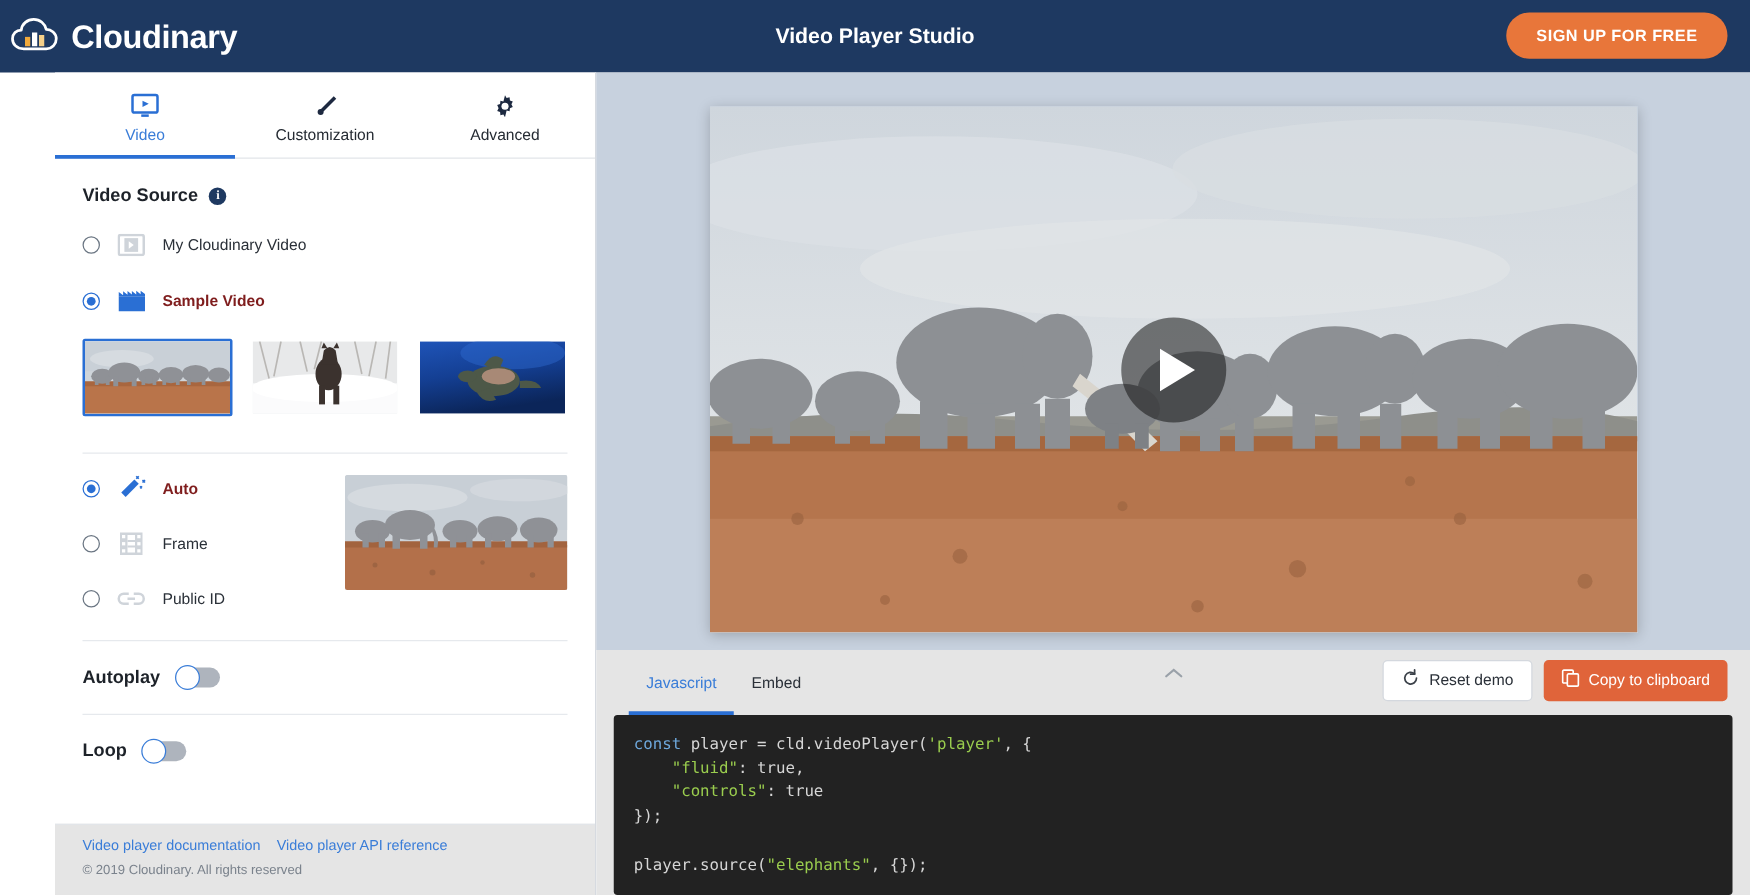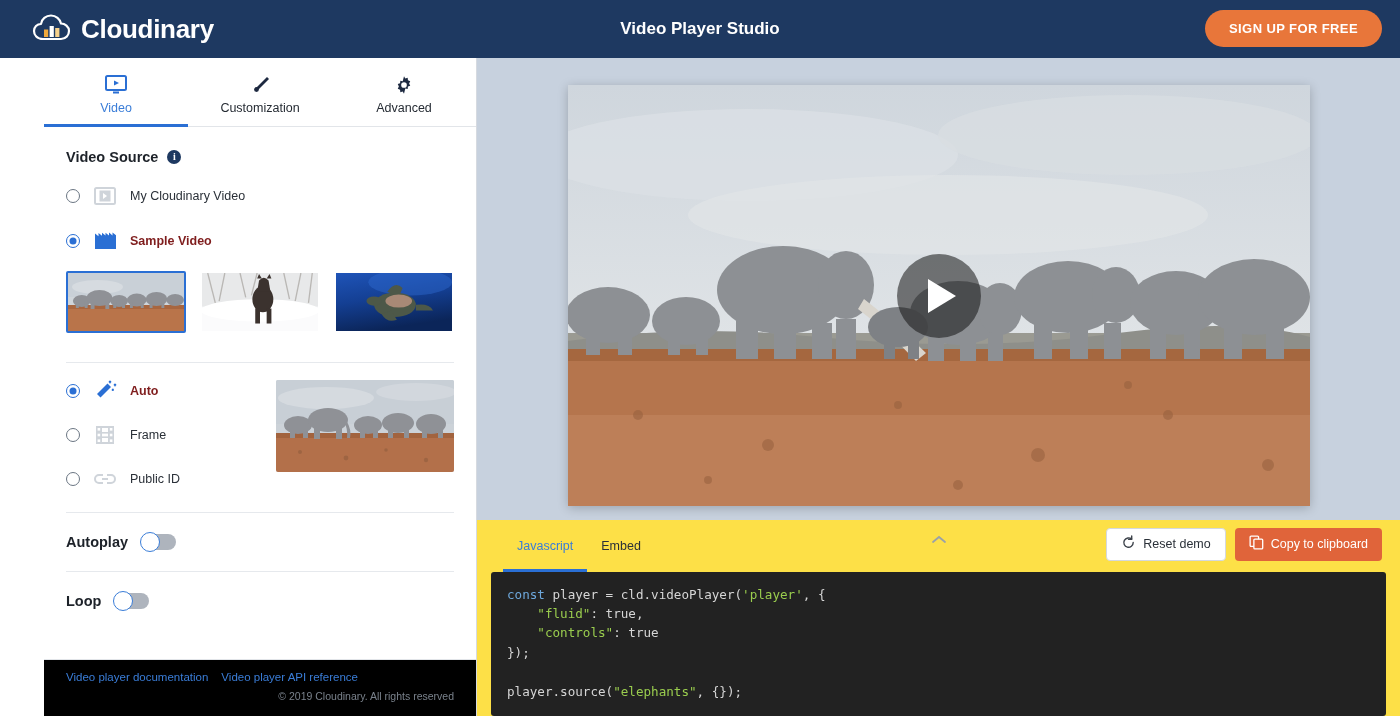--- a/index.html
+++ b/index.html
@@ -8,21 +8,21 @@
     font-family: "Liberation Sans", sans-serif;
     background: #ffffff; overflow: hidden;
   }
   #app { position: relative; width: 1400px; height: 716px; display: flex; flex-direction: column; }
 
   
   .header {
     height: 58px; background: #1e3961; flex: 0 0 58px;
     display: flex; align-items: center; position: relative;
   }
-  .logo-wrap { display: flex; align-items: center; padding-left: 32px; gap: 9px; }
+  .logo-wrap { display: flex; align-items: center; padding-left: 8px; gap: 9px; }
   .logo-mark { width: 40px; height: 30px; position: relative; }
   .logo-text { color: #fff; font-size: 26px; font-weight: bold; letter-spacing: -0.3px; }
   .header-title {
     position: absolute; left: 0; right: 0; text-align: center;
     color: #ffffff; font-size: 17px; font-weight: bold; pointer-events: none;
   }
   .signup-btn {
     position: absolute; right: 18px; top: 10px;
     height: 37px; padding: 0 24px; border-radius: 19px;
     background: #e8763a; color: #fff; border: none;
@@ -94,22 +94,22 @@
 
   .toggle-row { display: flex; align-items: center; gap: 14px; }
   .toggle-label { font-size: 14.5px; font-weight: bold; color: #1d2229; }
   .switch { width: 34px; height: 16px; border-radius: 9px; background: #aeb4bd; position: relative; cursor: pointer; }
   .switch .knob {
     position: absolute; left: -2px; top: -2px; width: 20px; height: 20px;
     border-radius: 50%; background: #fff; border: 1.5px solid #3a7dd8;
   }
 
   .sb-footer {
-    border-top: 1px solid #e2e5e9; background: #000000;
-    padding: 11px 22px 0 22px; height: 57px; flex: 0 0 57px; text-align: right;
+    border-top: 1px solid #e2e5e9; background: #e5e5e5;
+    padding: 11px 22px 0 22px; height: 57px; flex: 0 0 57px;
   }
   .foot-links { display: flex; gap: 13px; }
   .foot-links a { font-size: 11.5px; color: #3a7dd8; text-decoration: none; cursor: pointer; }
   .copyright { font-size: 10.5px; color: #7a828c; margin-top: 7px; }
 
   
   .main { flex: 1; display: flex; flex-direction: column; min-width: 0; }
   .stage {
     flex: 1; background: #c7d1de; display: flex;
     align-items: flex-start; justify-content: center; padding-top: 27px;
@@ -125,21 +125,21 @@
     background: rgba(20,20,20,0.55);
     display: flex; align-items: center; justify-content: center; cursor: pointer;
   }
   .play-tri {
     width: 0; height: 0; margin-left: 7px;
     border-left: 28px solid #fff;
     border-top: 17px solid transparent;
     border-bottom: 17px solid transparent;
   }
 
-  .codepanel { flex: 0 0 188px; background: #fde047; display: flex; flex-direction: column; }
+  .codepanel { flex: 0 0 188px; background: #e5e5e5; display: flex; flex-direction: column; }
   .code-head { height: 52px; flex: 0 0 52px; display: flex; align-items: center; position: relative; padding-left: 26px; }
   .ctab {
     height: 52px; display: flex; align-items: center; justify-content: center;
     padding: 0 14px; font-size: 12.5px; color: #2a3038; cursor: pointer; position: relative;
   }
   .ctab.active { color: #3a7dd8; }
   .ctab.active::after {
     content: ""; position: absolute; bottom: 0; left: 0; right: 0;
     height: 3px; background: #2a6fd4;
   }

